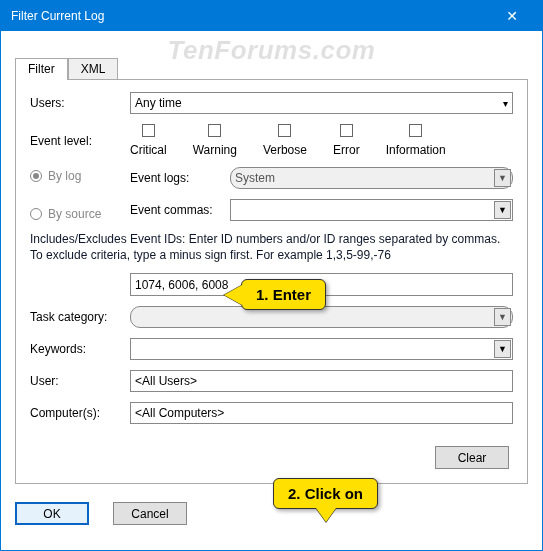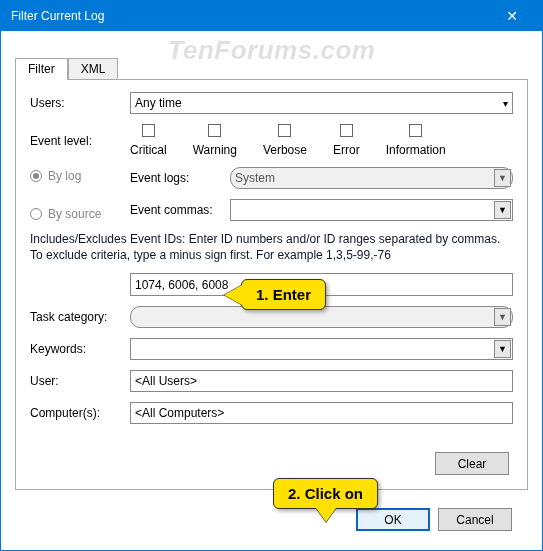--- a/index.html
+++ b/index.html
@@ -77,22 +77,22 @@
   .radio-col { display:flex; flex-direction:column; gap:24px; margin-top:2px;}
   .radio { display:flex; align-items:center; gap:6px; color:#888; }
   .radio .dot { width:12px; height:12px; border-radius:50%; border:1px solid #888; background:#fff; position:relative;}
   .radio.checked .dot::after{content:"";width:6px;height:6px;border-radius:50%;background:#888;position:absolute;top:2px;left:2px;}
   .help { font-size:12px; color:#0f172a; line-height:1.35; margin: 6px 0 10px 0; }
   .btn {
     min-width: 74px; height: 23px; border:1px solid #888; background:#e1e1e1;
     font:inherit; text-align:center; padding:0 12px;
   }
   .btn.primary { border:2px solid #0a64c4; background:#e5f1fb; }
-  .footer { display:flex; justify-content:flex-end; gap:8px; margin-top:28px; padding-right:4px;}
-  .footer2 { display:flex; justify-content:flex-end; gap:8px; margin-top:10px; padding: 8px 16px 0 0;}
+  .footer { display:flex; justify-content:flex-end; gap:8px; margin-top:22px; padding-right:4px;}
+  .footer2 { display:flex; justify-content:flex-start; gap:24px; margin-top:10px; padding: 8px 16px 0 0;}
   .watermark {
     position:absolute; top:34px; left:0; right:0; text-align:center;
     font-size:26px; font-style:italic; font-weight:600;
     color:rgba(0,0,0,0.12); font-family:"Segoe UI", sans-serif;
     text-shadow: 0 1px 0 rgba(255,255,255,0.4);
     pointer-events:none;
     letter-spacing:0.5px;
   }
   .callout {
     position:absolute;

